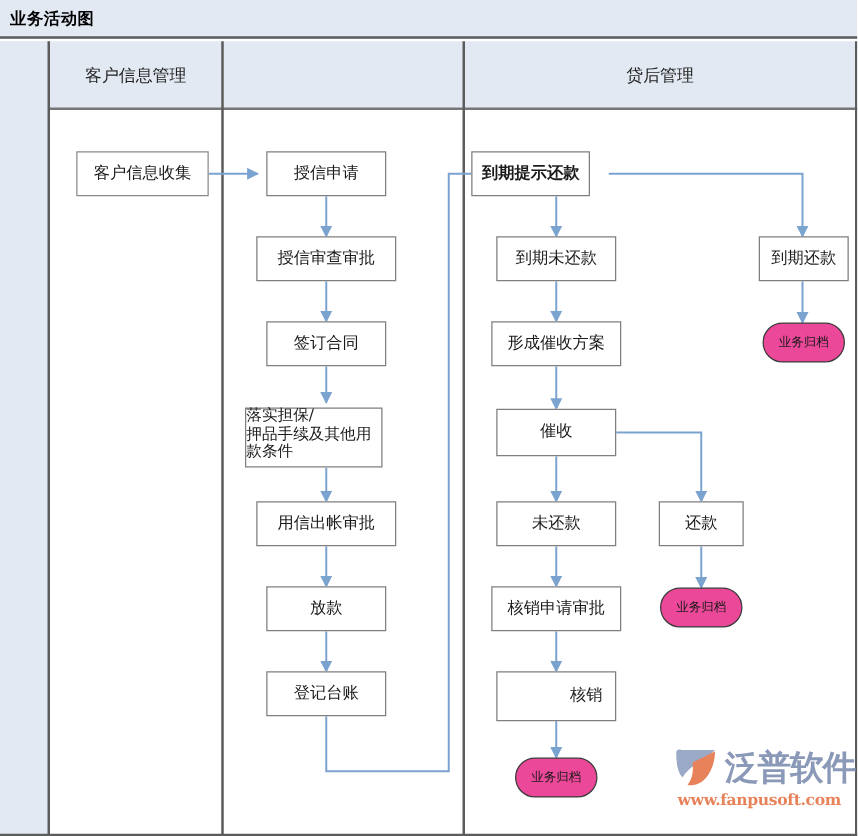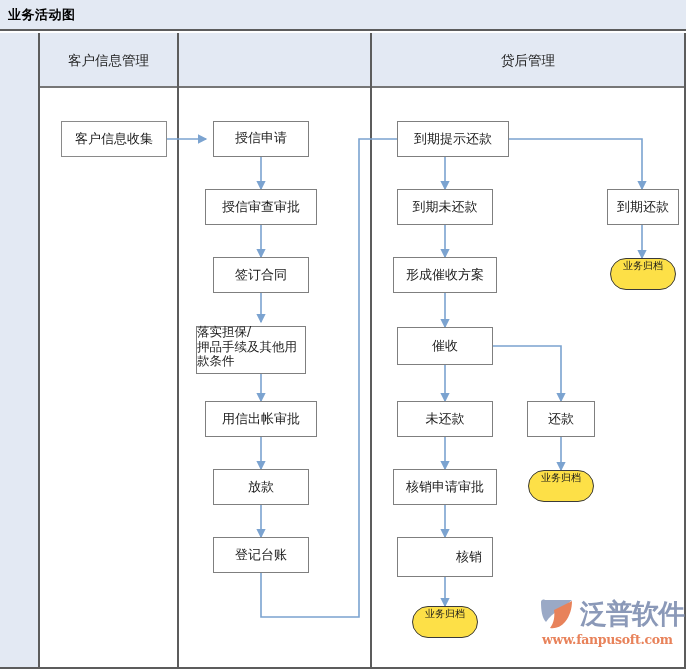--- a/index.html
+++ b/index.html
@@ -92,24 +92,24 @@
     padding-top:0px;
     line-height:1.18;
     font-size:12.5px;
     overflow:visible;
   }
   .node.overflow span{display:block;margin-top:-6px;}
 
   .terminal{
     position:absolute;
     box-sizing:border-box;
-    background:#fde047;
+    background:#ec4899;
     border:1.2px solid #3a3a3a;
     border-radius:24px;
-    display:flex;justify-content:center;
+    display:flex;align-items:center;justify-content:center;
     font-family:"DejaVu Serif","Liberation Serif",serif;
     font-size:10px;color:#1a1a1a;
   }
 
   
   .svgwrap{position:absolute;left:0;top:0;width:686px;height:669px;pointer-events:none;}
 
   
   .watermark{
     position:absolute;left:536px;top:596px;width:146px;height:62px;
@@ -221,21 +221,21 @@
   <div class="node" style="left:205px;top:401px;width:112px;height:36px;">
     <span>用信出帐审批</span>
   </div>
   <div class="node" style="left:213px;top:469px;width:96px;height:36px;">
     <span>放款</span>
   </div>
   <div class="node" style="left:213px;top:537px;width:96px;height:36px;">
     <span>登记台账</span>
   </div>
 
-  <div class="node" style="left:397px;top:121px;width:112px;height:36px;">
+  <div class="node" style="left:377px;top:121px;width:95px;height:36px;font-weight:bold;">
     <span>到期提示还款</span>
   </div>
   <div class="node" style="left:397px;top:189px;width:96px;height:36px;">
     <span>到期未还款</span>
   </div>
   <div class="node" style="left:393px;top:257px;width:104px;height:36px;">
     <span>形成催收方案</span>
   </div>
   <div class="node" style="left:397px;top:327px;width:96px;height:38px;">
     <span>催收</span>

